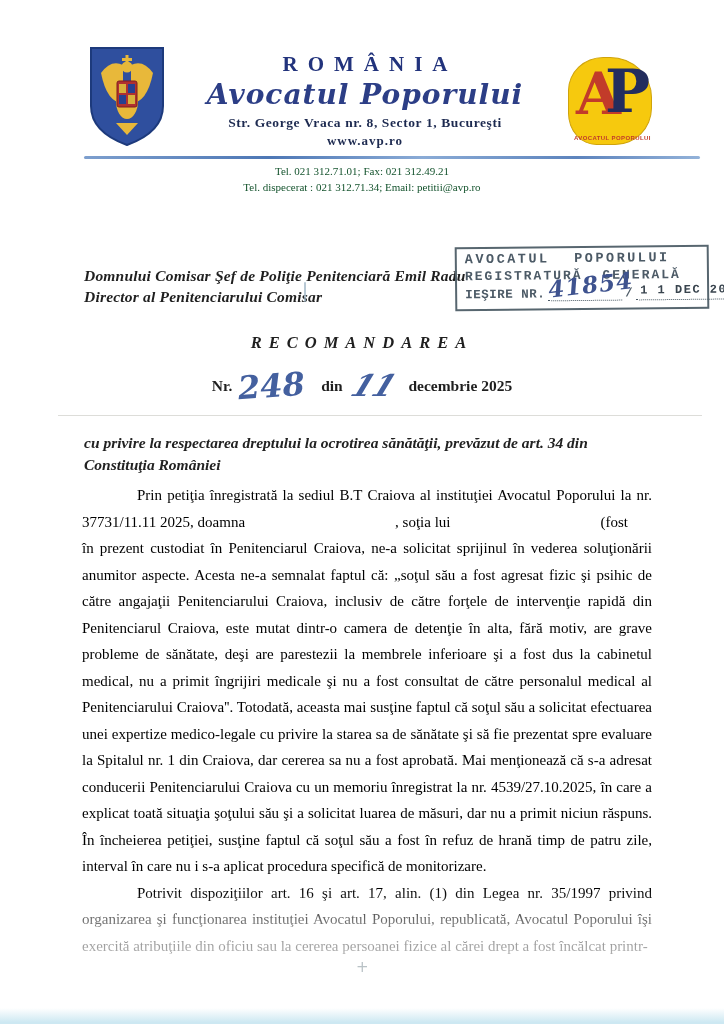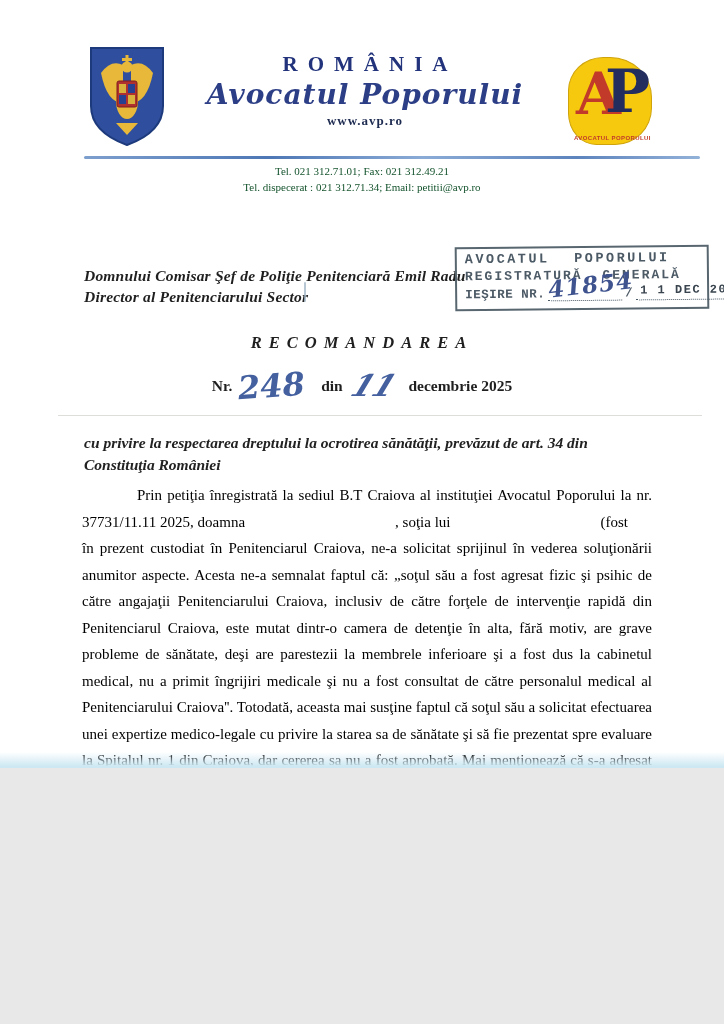--- a/index.html
+++ b/index.html
@@ -1,17 +1,17 @@
 <!DOCTYPE html>
 <html><head>
 <meta charset="utf-8">
 <style>
   html,body{margin:0;padding:0;background:#e8e8e8;}
   .page{
-    position:relative; width:724px; height:768px; margin:0 auto;
+    position:relative; width:724px; height:1024px; margin:0 auto;
     background:#ffffff; overflow:hidden;
     font-family:"Liberation Serif", serif; color:#262626;
   }
   
   .coat{position:absolute; left:88px; top:45px; width:78px; height:103px;}
   .head-center{position:absolute; left:175px; top:52px; width:380px; text-align:center;}
   .country{font-size:21px; font-weight:bold; letter-spacing:10px; color:#22337c; text-indent:10px;}
   .script-name{
     font-family:"DejaVu Serif", serif; font-style:italic; font-weight:bold;
     font-size:28px; color:#2c3e86; margin-top:1px; letter-spacing:1px;
@@ -103,40 +103,41 @@
       <rect x="31" y="39" width="7" height="9" fill="#d8b23c"></rect>
       <rect x="40" y="39" width="7" height="9" fill="#27408f"></rect>
       <rect x="31" y="50" width="7" height="9" fill="#27408f"></rect>
       <rect x="40" y="50" width="7" height="9" fill="#d8b23c"></rect>
     </svg>
   </div>
 
   <div class="head-center">
     <div class="country">ROMÂNIA</div>
     <div class="script-name">Avocatul Poporului</div>
+    <div class="addr">Str. George Vraca nr. 8, Sector 1, Bucureşti</div>
     <div class="web">www.avp.ro</div>
   </div>
 
   <div class="ap-logo">
     <div class="ap-bg"></div>
     <div class="ap-letter ap-a">A</div>
     <div class="ap-letter ap-p">P</div>
     <div class="ap-caption">AVOCATUL POPORULUI</div>
   </div>
 
   <div class="rule"></div>
 
   <div class="contacts">
     <div>Tel. 021 312.71.01;  Fax: 021 312.49.21</div>
     <div>Tel. dispecerat : 021 312.71.34; Email: petitii@avp.ro</div>
   </div>
 
   <div class="addressee">
     <div>Domnului Comisar Şef de Poliţie Penitenciară Emil Radu</div>
-    <div>Director al Penitenciarului Sector</div>
+    <div>Director al Penitenciarului Comisar</div>
   </div>
 
   <div class="stamp">
     <div class="stamp-l1">AVOCATUL POPORULUI</div>
     <div class="stamp-l2">REGISTRATURĂ GENERALĂ</div>
     <div class="stamp-l3">
       <span>IEŞIRE NR.</span>
       <span class="dotted num">
         <span class="hw-stamp">41854</span>
       </span>

